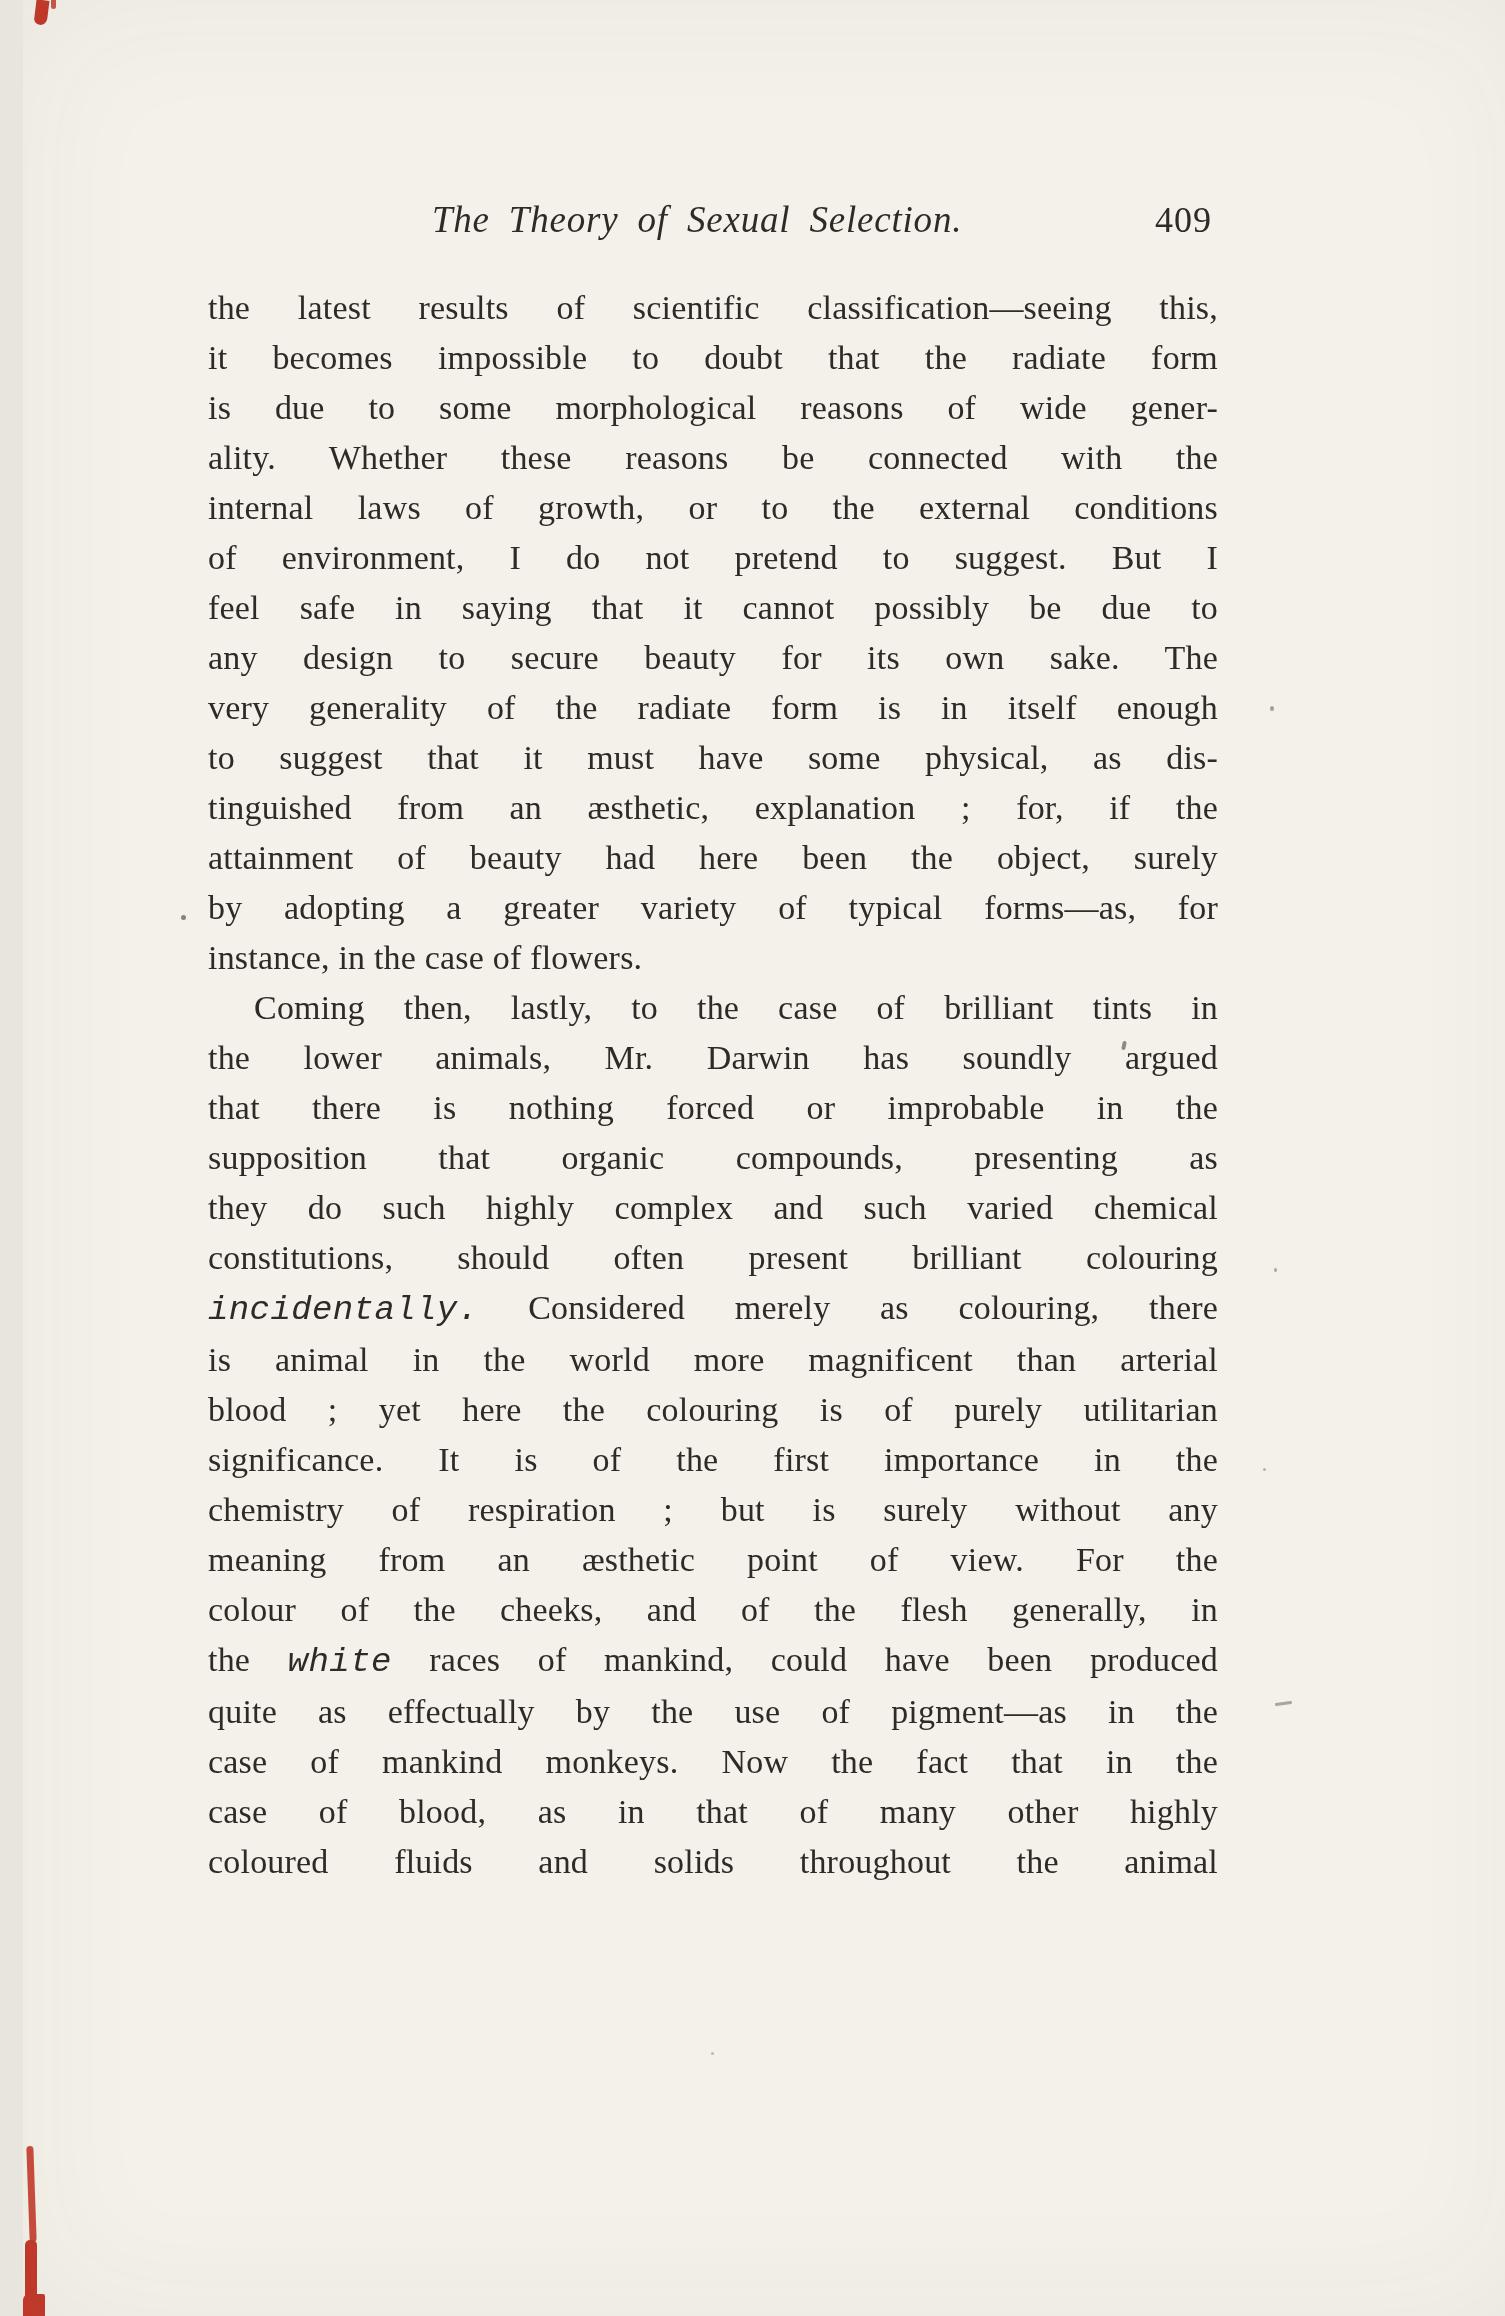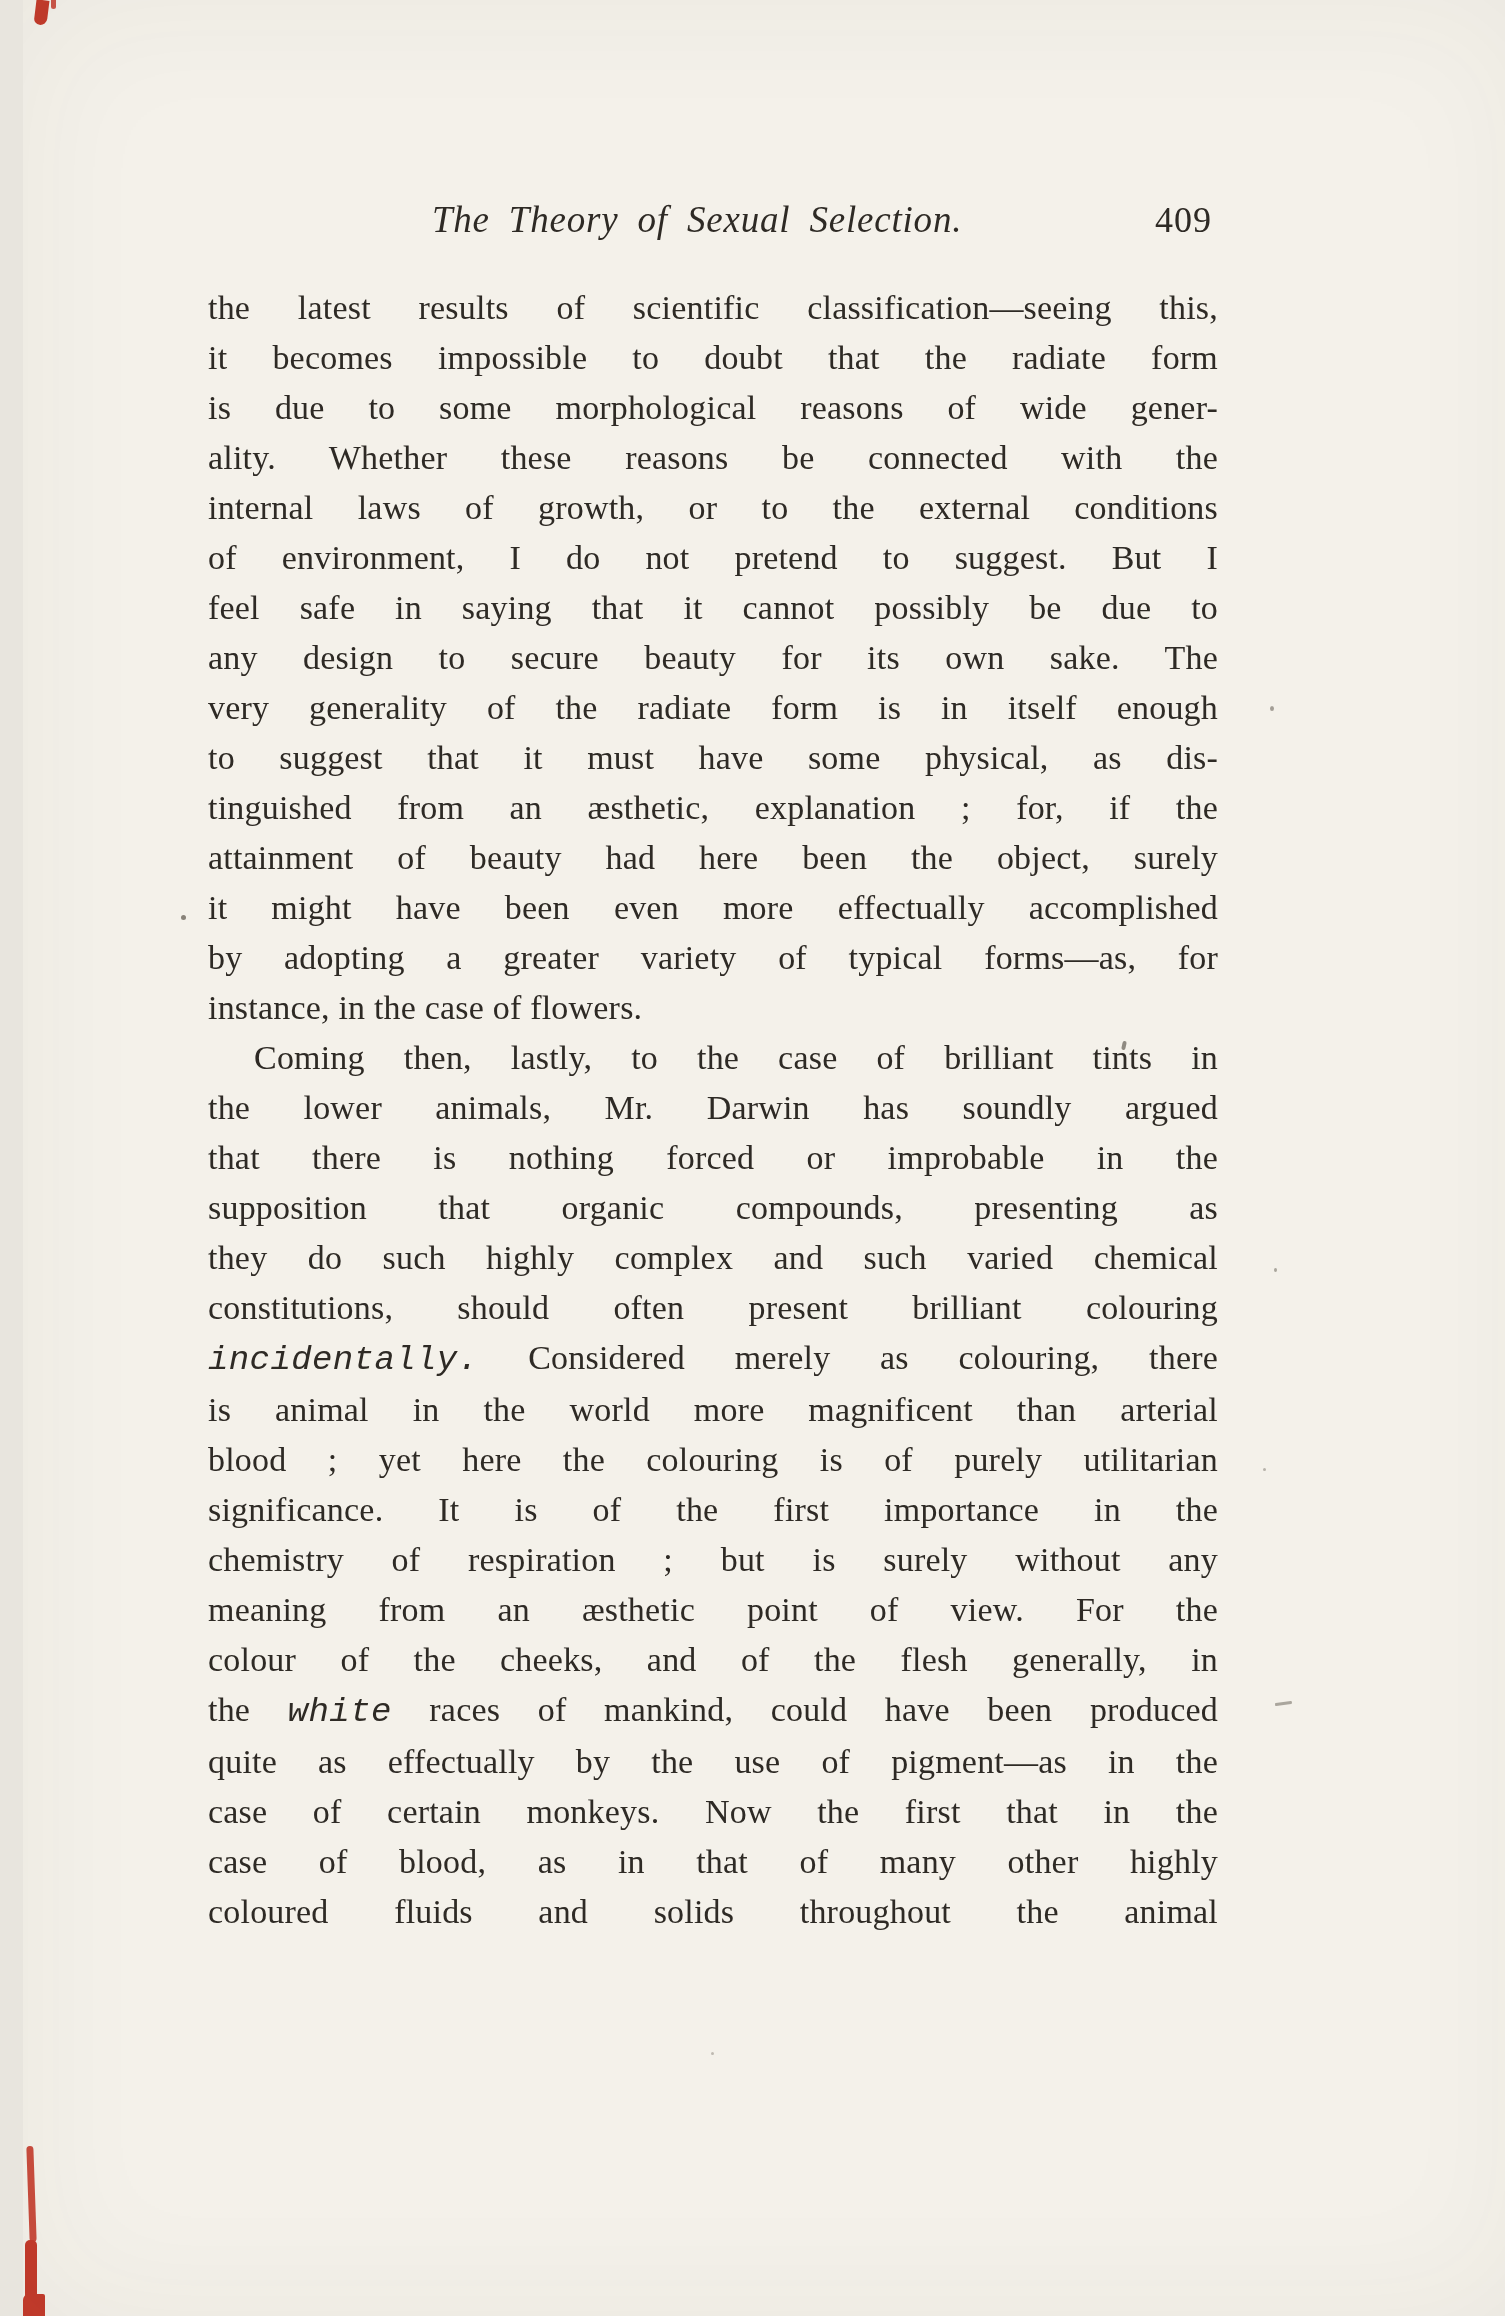--- a/index.html
+++ b/index.html
@@ -124,41 +124,40 @@
         <div class="line"><span>is due to some morphological reasons of wide gener-</span></div>
         <div class="line"><span>ality.  Whether these reasons be connected with the</span></div>
         <div class="line"><span>internal laws of growth, or to the external conditions</span></div>
         <div class="line"><span>of environment, I do not pretend to suggest.  But I</span></div>
         <div class="line"><span>feel safe in saying that it cannot possibly be due to</span></div>
         <div class="line"><span>any design to secure beauty for its own sake.  The</span></div>
         <div class="line"><span>very generality of the radiate form is in itself enough</span></div>
         <div class="line"><span>to suggest that it must have some physical, as dis-</span></div>
         <div class="line"><span>tinguished from an æsthetic, explanation ; for, if the</span></div>
         <div class="line"><span>attainment of beauty had here been the object, surely</span></div>
-        <div class="line"><span>it might have been even more effectually accomplished</span></div>
         <div class="line"><span>by adopting a greater variety of typical forms—as, for</span></div>
         <div class="line flush"><span>instance, in the case of flowers.</span></div>
       </div>
       <div>
         <div class="line indent"><span>Coming then, lastly, to the case of brilliant tints in</span></div>
         <div class="line"><span>the lower animals, Mr. Darwin has soundly argued</span></div>
         <div class="line"><span>that there is nothing forced or improbable in the</span></div>
         <div class="line"><span>supposition that organic compounds, presenting as</span></div>
         <div class="line"><span>they do such highly complex and such varied chemical</span></div>
         <div class="line"><span>constitutions, should often present brilliant colouring</span></div>
         <div class="line"><i>incidentally.</i><span>  Considered merely as colouring, there</span></div>
         <div class="line"><span>is animal in the world more magnificent than arterial</span></div>
         <div class="line"><span>blood ; yet here the colouring is of purely utilitarian</span></div>
         <div class="line"><span>significance.  It is of the first importance in the</span></div>
         <div class="line"><span>chemistry of respiration ; but is surely without any</span></div>
         <div class="line"><span>meaning from an æsthetic point of view.  For the</span></div>
         <div class="line"><span>colour of the cheeks, and of the flesh generally, in</span></div>
         <div class="line"><span>the </span><i>white</i><span> races of mankind, could have been produced</span></div>
         <div class="line"><span>quite as effectually by the use of pigment—as in the</span></div>
-        <div class="line"><span>case of certain monkeys.  Now the first that in the</span></div>
+        <div class="line"><span>case of mankind monkeys.  Now the fact that in the</span></div>
         <div class="line"><span>case of blood, as in that of many other highly</span></div>
         <div class="line"><span>coloured fluids and solids throughout the animal</span></div>
       </div>
     </main>
 
   <span class="speck speck-period"></span>
   <span class="speck speck-tints"></span>
   <span class="speck speck-rm-1"></span>
   <span class="speck speck-rm-2"></span>
   <span class="speck speck-rm-3"></span>

